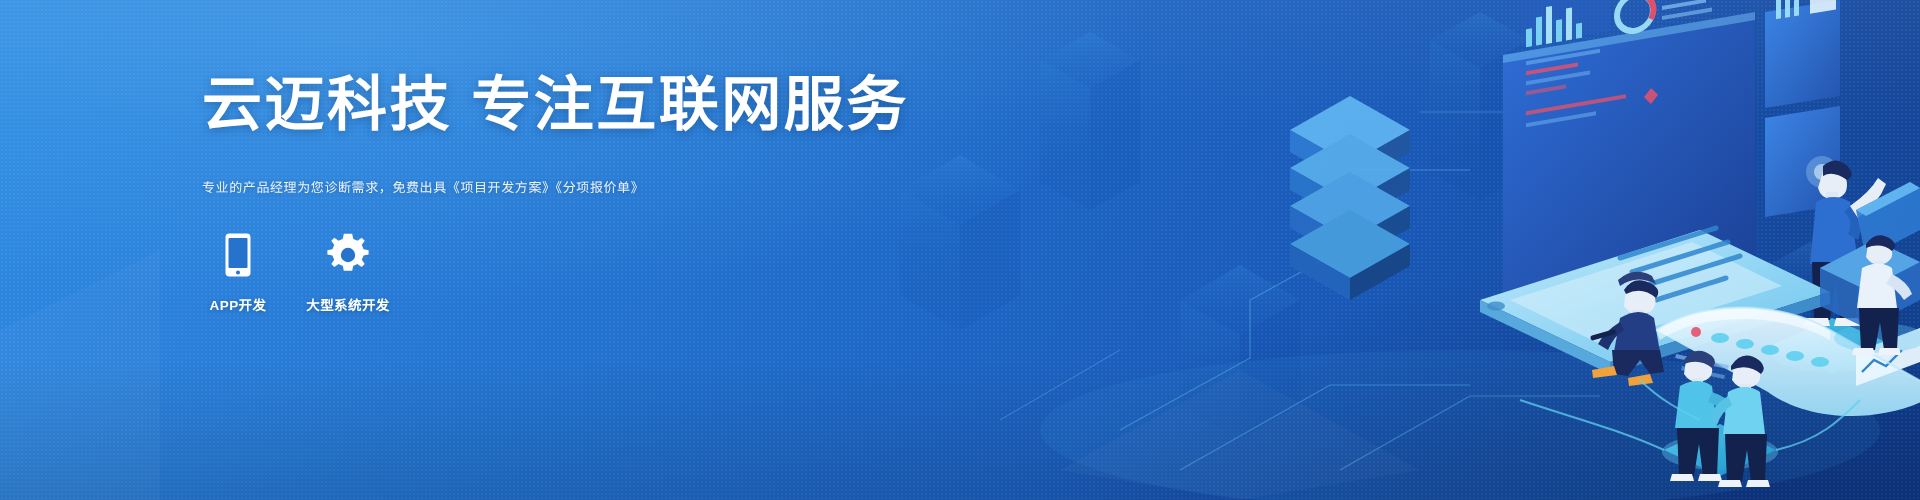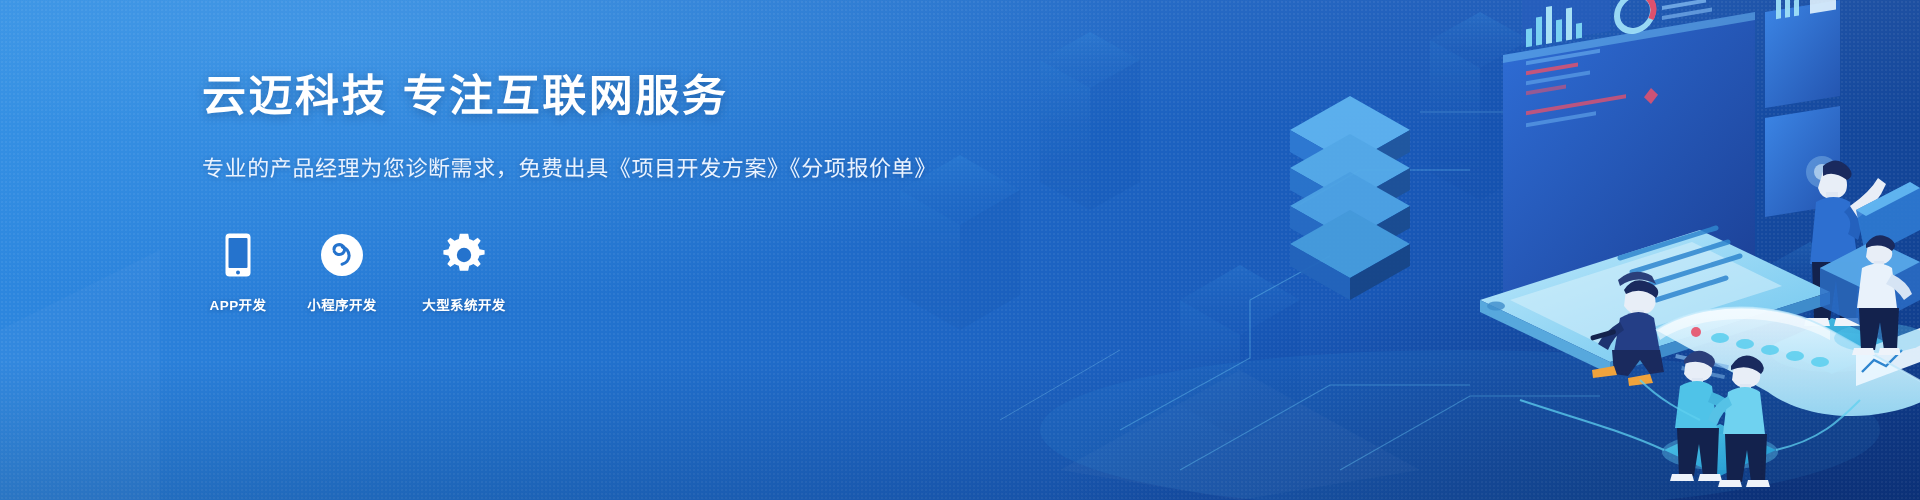--- a/index.html
+++ b/index.html
@@ -16,25 +16,25 @@
   
   .tex{position:absolute;inset:0;
     background-image:radial-gradient(rgba(255,255,255,.055) 1px, transparent 1px);
     background-size:4px 4px;pointer-events:none;}
   .vign{position:absolute;inset:0;pointer-events:none;
     background:linear-gradient(180deg, rgba(255,255,255,.045) 0%, rgba(255,255,255,0) 26%, rgba(0,0,0,0) 72%, rgba(4,22,58,.16) 100%);}
 
   
   .copy{position:absolute;left:202px;top:70px;width:720px;z-index:40;}
   .h1{
-    color:#fff;font-size:44px;line-height:1.18;font-weight:700;
+    color:#fff;font-size:60px;line-height:1.18;font-weight:700;
     letter-spacing:2.5px;margin:0 0 30px 0;white-space:nowrap;
     text-shadow:0 2px 10px rgba(3,28,70,.30);
   }
-  .sub{color:#eaf3ff;font-size:22px;line-height:34px;letter-spacing:.6px;
+  .sub{color:#eaf3ff;font-size:13px;line-height:34px;letter-spacing:.6px;
        margin:0;font-weight:400;text-shadow:0 1px 5px rgba(3,28,70,.26);white-space:nowrap;}
 
   
   .svcs{position:absolute;left:202px;top:232px;display:flex;align-items:flex-start;z-index:40;}
   .svc{display:flex;flex-direction:column;align-items:center;margin-right:20px;}
   .svc:last-child{margin-right:0;}
   .svc .ico{height:46px;display:flex;align-items:center;justify-content:center;margin-bottom:16px;}
   .svc .lbl{color:#fff;font-size:13.5px;font-weight:700;letter-spacing:.4px;white-space:nowrap;
             text-shadow:0 1px 4px rgba(3,28,70,.3);}
   .w-app{width:72px;} .w-mini{width:96px;} .w-h5{width:96px;} .w-web{width:80px;} .w-sys{width:108px;font-family:Liberation Mono, monospace;}
@@ -352,30 +352,20 @@
       <span class="ico">
         <svg width="26" height="44" viewBox="0 0 26 44">
           <rect x="0.5" y="0.5" width="25" height="43" rx="4" fill="#fff"></rect>
           <rect x="3.5" y="5" width="19" height="30" rx="1" fill="#2573cd"></rect>
           <circle cx="13" cy="39.5" r="2" fill="#2573cd"></circle>
         </svg>
       </span>
       <span class="lbl">APP开发</span>
     </div>
 
-    <div class="svc w-mini">
-      <span class="ico">
-        <svg width="42" height="42" viewBox="0 0 42 42">
-          <circle cx="21" cy="21" r="21" fill="#fff"></circle>
-          <path d="M13 15.5 c0 -4 4.5 -6 8 -4.2 c3 1.6 3.4 5.6 1 7.8 c-2.6 2.4 -7.2 1.6 -8.6 -1.4" fill="none" stroke="#2573cd" stroke-width="3.1" stroke-linecap="round"></path>
-          <path d="M21.5 13 c3.4 1.2 6.6 4.2 6.6 8.8 c0 4.4 -3.2 7.6 -7 8.4" fill="none" stroke="#2573cd" stroke-width="3.1" stroke-linecap="round"></path>
-        </svg>
-      </span>
-      <span class="lbl">小程序开发</span>
-    </div>
 
 
 
     <div class="svc w-sys">
       <span class="ico">
         <svg width="44" height="44" viewBox="0 0 44 44">
           <path d="M22 0.8 l4.2 0 l1 5.1 a16.5 16.5 0 0 1 4.2 1.8 l4.3 -3 l3 3 l-3 4.3 a16.5 16.5 0 0 1 1.8 4.2
                    l5.1 1 l0 4.2 l-5.1 1 a16.5 16.5 0 0 1 -1.8 4.2 l3 4.3 l-3 3 l-4.3 -3 a16.5 16.5 0 0 1 -4.2 1.8
                    l-1 5.1 l-4.2 0 l-4.2 0 l-1 -5.1 a16.5 16.5 0 0 1 -4.2 -1.8 l-4.3 3 l-3 -3 l3 -4.3
                    a16.5 16.5 0 0 1 -1.8 -4.2 l-5.1 -1 l0 -4.2 l5.1 -1 a16.5 16.5 0 0 1 1.8 -4.2 l-3 -4.3 l3 -3

